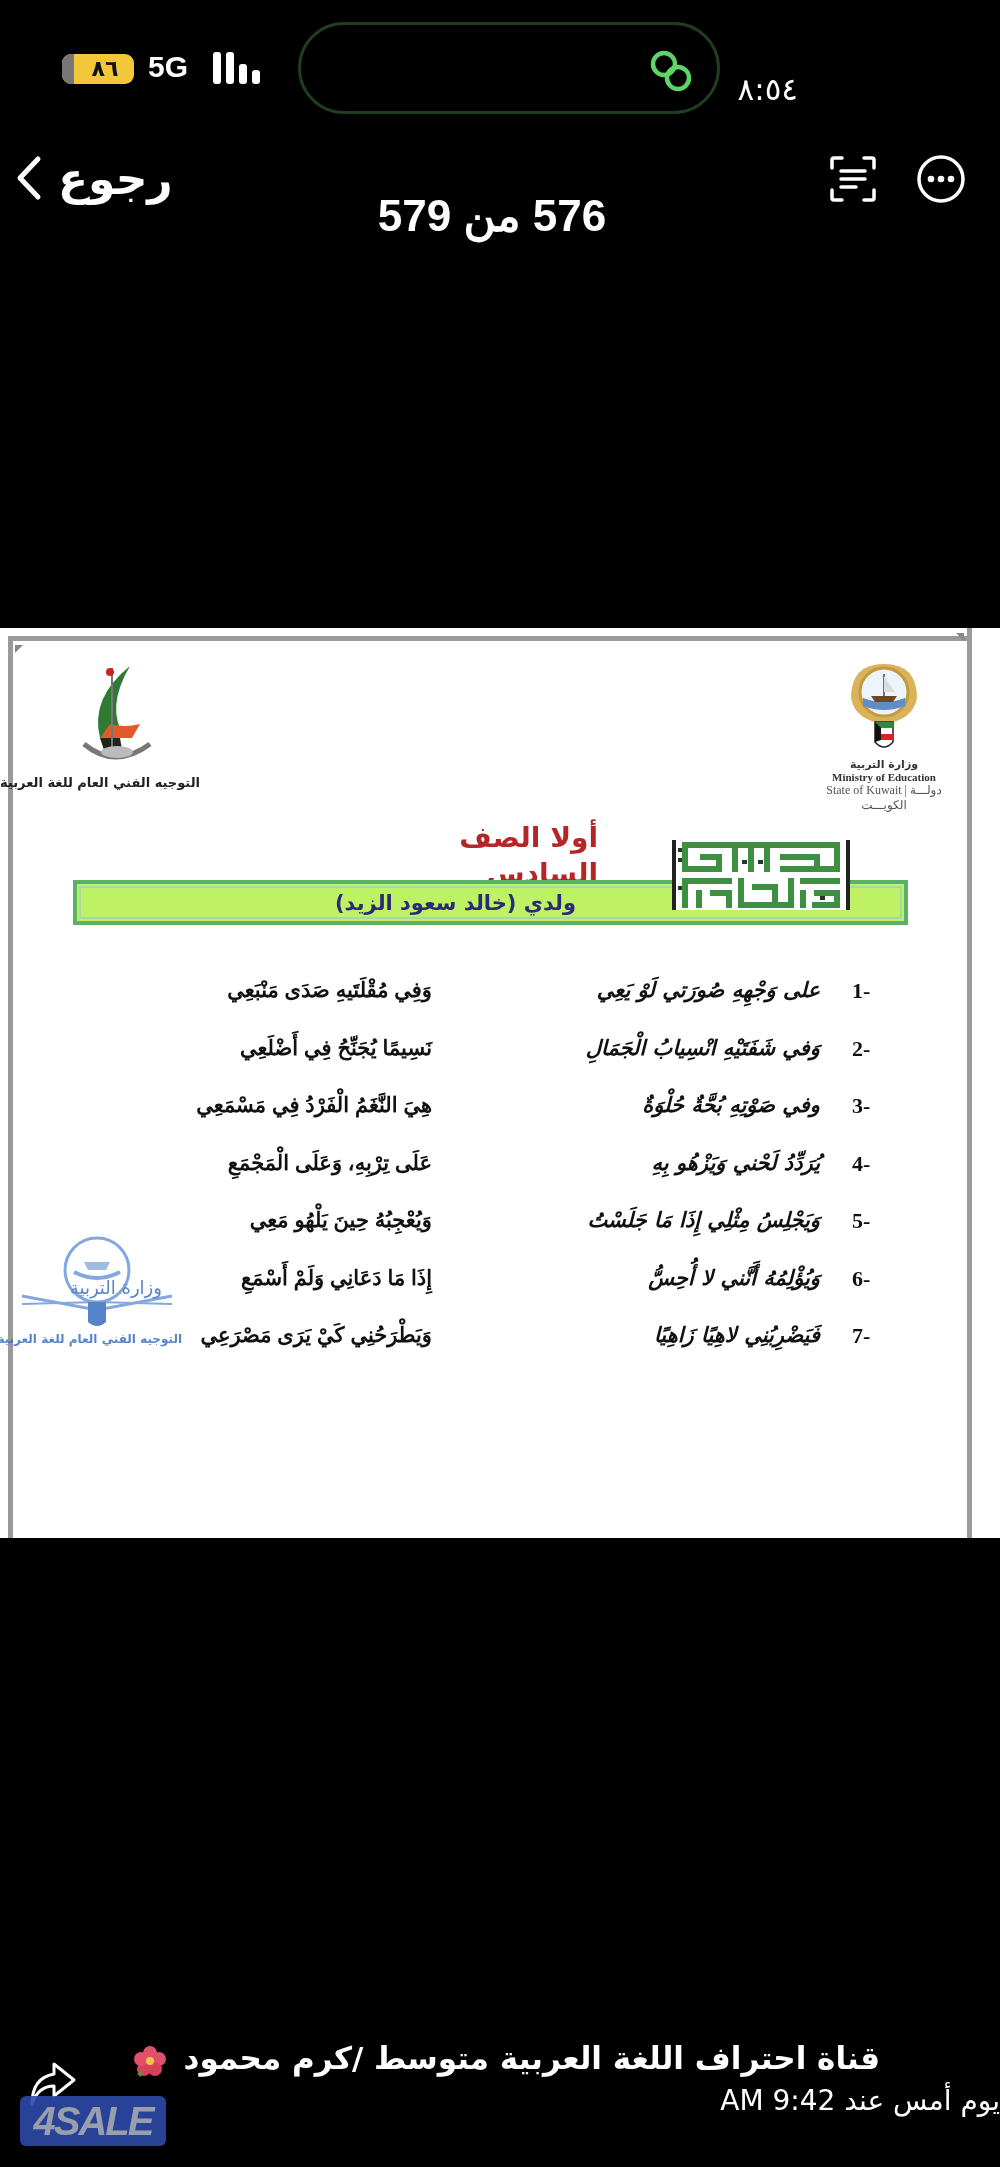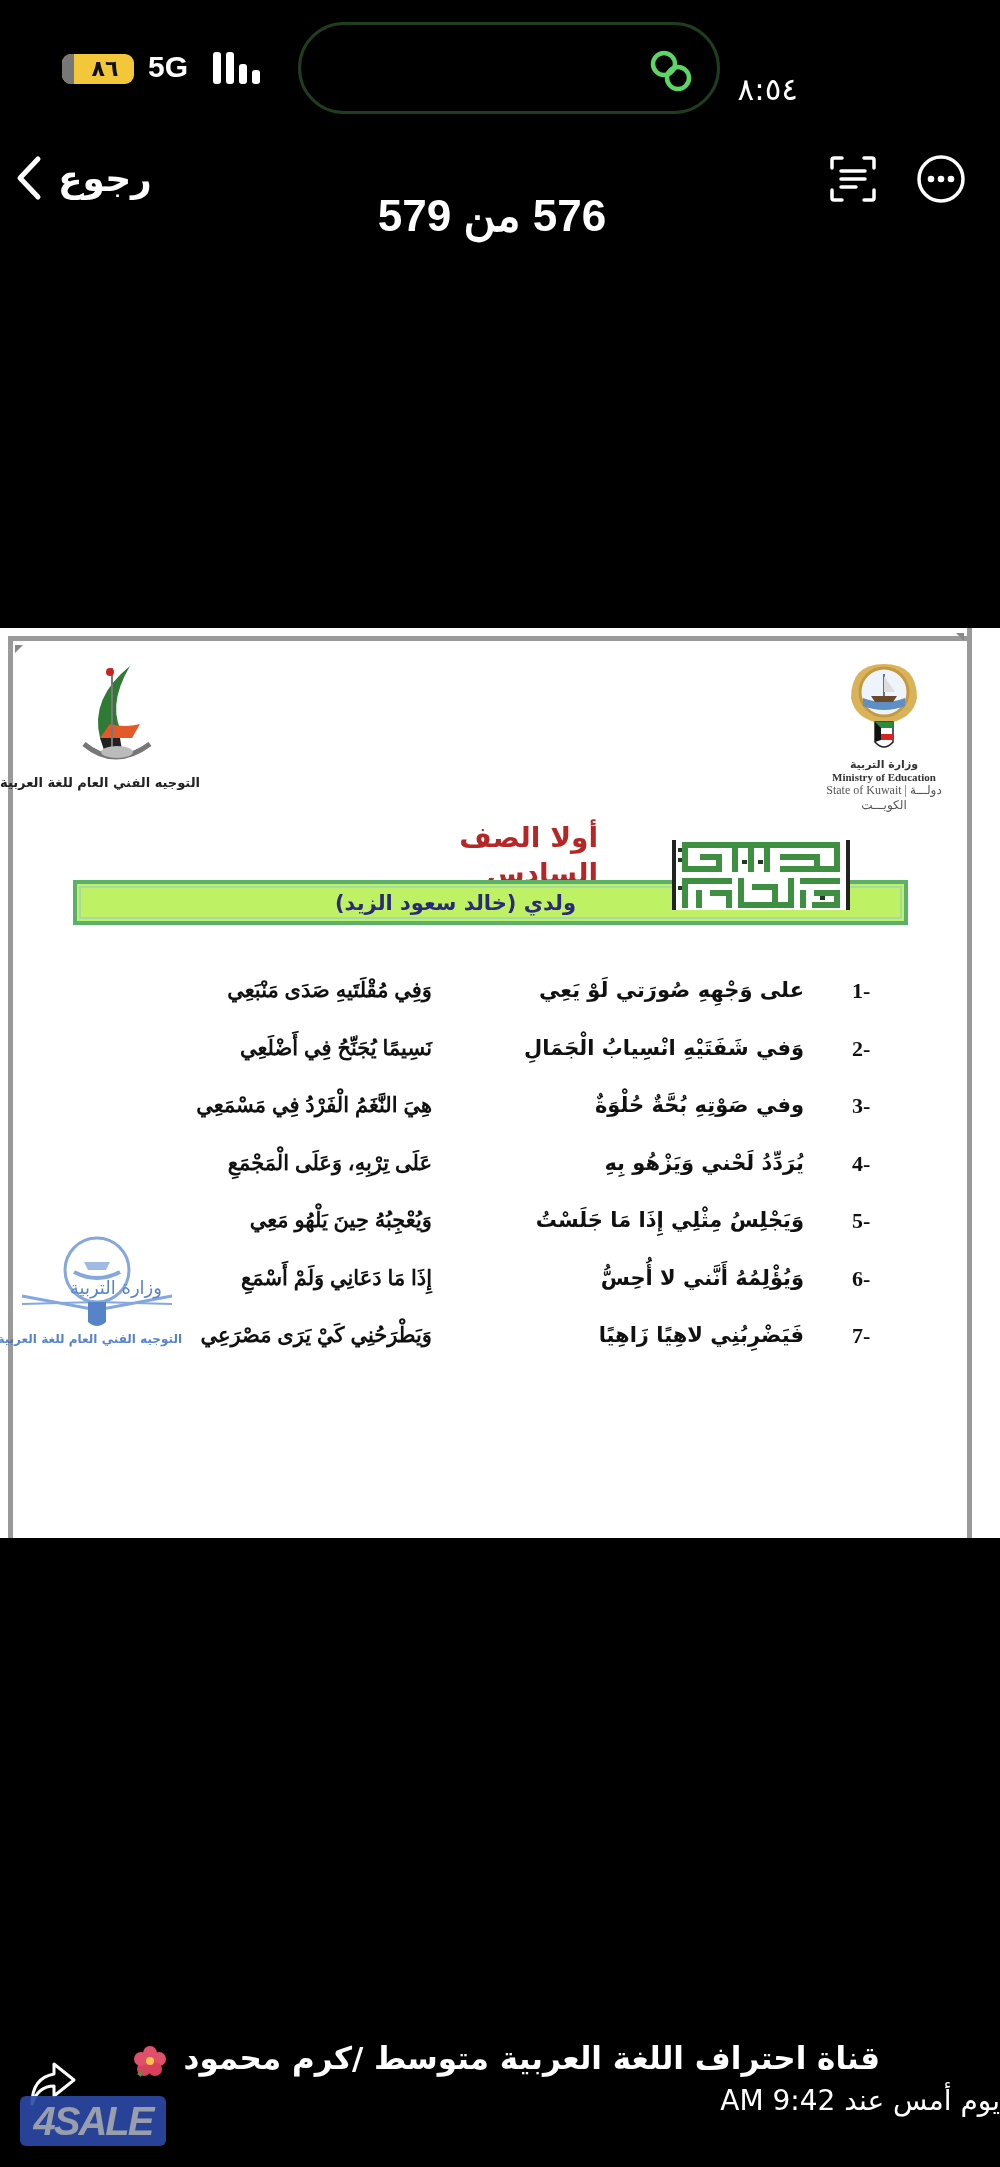--- a/index.html
+++ b/index.html
@@ -25,21 +25,21 @@
     position: absolute; left: 298px; top: 22px; width: 422px; height: 92px;
     border: 3px solid #1f3d1f; border-radius: 46px; background: #000;
   }
   .island .link-icon { position: absolute; right: 22px; top: 22px; width: 48px; height: 48px; }
   .clock { position: absolute; right: 110px; top: 42px; font-size: 31px; font-weight: normal; margin-top: 29px; }
 
   
   .nav-bar { position: absolute; top: 140px; left: 0; width: 1000px; height: 80px; }
   .back-btn { position: absolute; left: 14px; top: 8px; height: 60px; display: flex; align-items: center; gap: 14px; cursor: pointer; }
   .back-btn .chev { width: 30px; height: 50px; }
-  .back-btn span { font-size: 36px; font-weight: bold; }
+  .back-btn span { font-size: 44px; font-weight: bold; }
   .page-counter { position: absolute; left: 0; right: 16px; top: 10px; text-align: center;
     font-size: 44px; font-weight: bold; font-family: "Liberation Sans", sans-serif; direction: rtl; margin-top: 40px; }
   .nav-icon { position: absolute; top: 14px; width: 50px; height: 50px; cursor: pointer; }
   .nav-icon.scan { left: 828px; }
   .nav-icon.more { left: 916px; }
 
   
   .doc {
     position: absolute; left: 0; top: 628px; width: 1000px; height: 910px;
     background: #fff; color: #111; overflow: hidden;
@@ -80,22 +80,22 @@
     position: absolute; left: 672px; top: 212px; width: 178px; height: 70px;
     background: #fff; border-left: 4px solid #222; border-right: 4px solid #222;
   }
   .kufi svg { width: 100%; height: 100%; display: block; }
 
   
   .poem { position: absolute; left: 0; top: 320px; width: 1000px; }
   .verse { position: absolute; width: 1000px; height: 46px; }
   .verse .num { position: absolute; left: 852px; width: 50px; font-size: 22px; font-weight: bold;
     font-family: "Liberation Serif", serif; direction: ltr; }
-  .verse .sadr { position: absolute; right: 196px; width: 320px; font-size: 21px; font-weight: bold;
-    direction: rtl; text-align: right; white-space: nowrap; font-family: "DejaVu Sans", sans-serif; }
+  .verse .sadr { position: absolute; right: 180px; width: 320px; font-size: 21px; font-weight: bold;
+    direction: rtl; text-align: right; white-space: nowrap; font-family: "DejaVu Sans", sans-serif; font-style: italic; }
   .verse .ajz { position: absolute; right: 568px; width: 320px; font-size: 21px; font-weight: bold;
     direction: rtl; text-align: right; white-space: nowrap; font-family: Liberation Sans, sans-serif; }
 
   .stamp { position: absolute; left: 12px; top: 604px; width: 170px; height: 130px; text-align: center; opacity: 0.85; }
   .stamp svg { width: 170px; height: 100px; display: block; }
   .stamp .cap { font-size: 12px; color: #3a6fc0; direction: rtl; font-weight: bold; white-space: nowrap; }
 
   
   .caption { position: absolute; left: 0; top: 2040px; width: 1000px; height: 127px; padding-left: 24px; }
   .caption .channel {

